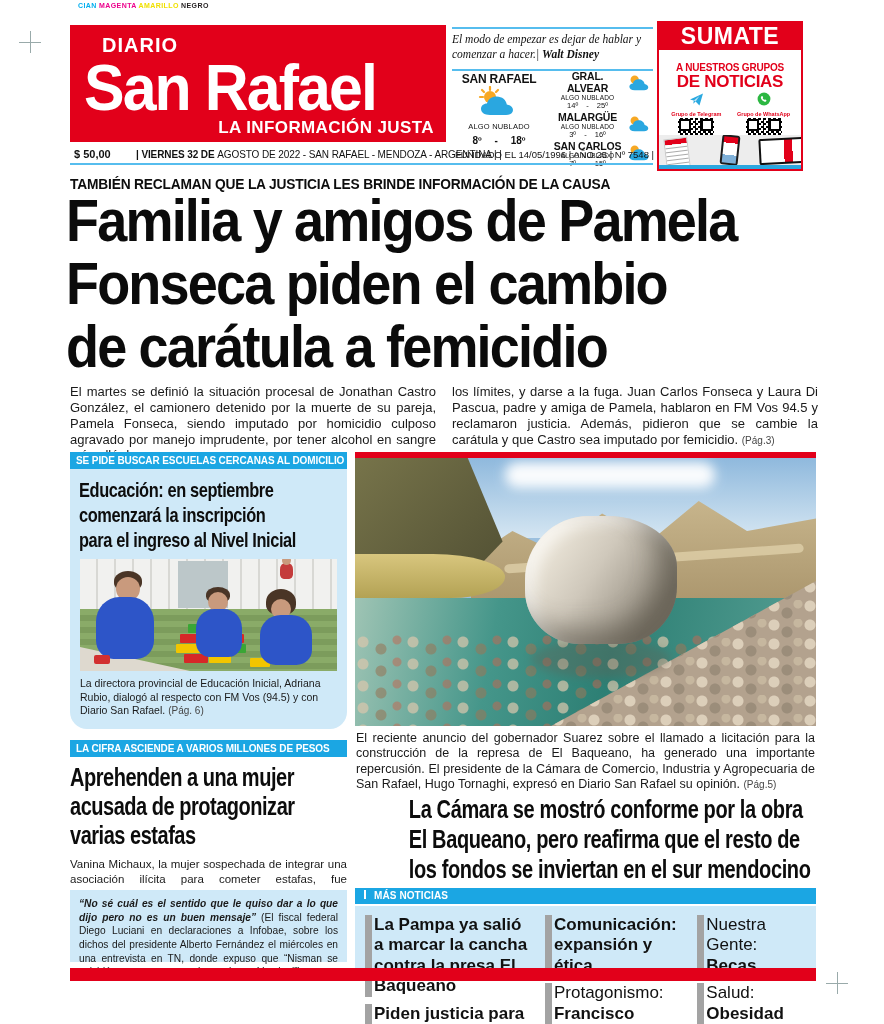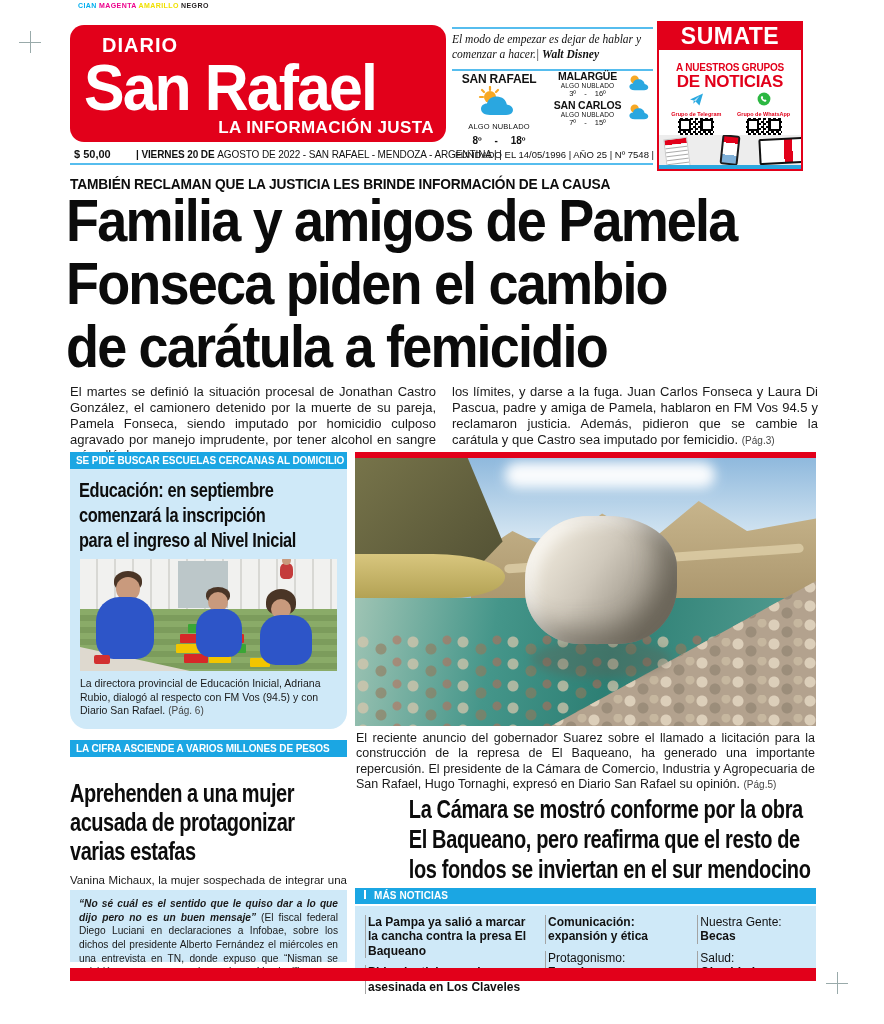--- a/index.html
+++ b/index.html
@@ -9,21 +9,21 @@
 
   
   .regline{left:78px;top:2px;font-size:7px;font-weight:bold;letter-spacing:.4px;}
   .c-cyan{color:#00aeef}.c-mag{color:#ec008c}.c-yel{color:#f0e000}.c-blk{color:#231f20}
   .crosshair{width:22px;height:22px;
      background:linear-gradient(#9aa,#9aa) center/100% 1px no-repeat,
                 linear-gradient(#9aa,#9aa) center/1px 100% no-repeat;}
   .cross-tl{left:19px;top:31px}.cross-br{left:826px;top:972px}
 
   
-  .logo{left:70px;top:25px;width:376px;height:117px;background:#e2001a;border-radius:14px;}
+  .logo{left:70px;top:25px;width:376px;height:117px;background:#e2001a;border-radius:0;}
   .logo-diario{position:absolute;left:32px;top:9px;color:#fff;font-weight:bold;font-size:20px;letter-spacing:1px;}
   .logo-title{position:absolute;left:14px;top:26px;color:#fff;font-weight:bold;font-size:64px;
       letter-spacing:-2px;white-space:nowrap;transform:scaleX(.95);transform-origin:0 0;}
   .logo-tagline{position:absolute;right:12px;bottom:4px;color:#fff;font-weight:bold;font-size:17px;letter-spacing:.4px;}
 
   .quotebox{left:452px;top:27px;width:201px;height:37px;border-top:2px solid #56bdee;border-bottom:2px solid #56bdee;
      font-family:"Liberation Serif",serif;font-style:italic;font-size:11.5px;line-height:1.3;padding-top:3px;}
   .quotebox b{font-weight:bold;}
 
   .w-main{left:452px;top:72px;width:94px;text-align:center;}
@@ -98,21 +98,21 @@
   .ph-floor{position:absolute;left:0;bottom:0;width:110px;height:30px;background:#ded9cf;
       clip-path:polygon(0 20%,100% 100%,0 100%);}
   .blk{position:absolute;height:9px;border-radius:1px;}
   .kid-body{position:absolute;background:#2d55c8;border-radius:40% 40% 30% 30%;}
   .kid-head{position:absolute;background:#c99a7d;border-radius:50%;}
   .kid-hair{position:absolute;background:#4a3526;border-radius:50% 50% 40% 40%;}
   .kid-shoe{position:absolute;background:#d23030;border-radius:2px;}
 
   
   .fraud{left:70px;top:740px;width:277px;}
-  .fraud-headline{margin-top:22px;}
+  .fraud-headline{margin-top:6px;}
   .fraud-hline{font-size:25px;font-weight:bold;line-height:29px;letter-spacing:-.6px;color:#0c0c0c;
       white-space:nowrap;transform:scaleX(.8);transform-origin:0 50%;}
   .fraud-body{margin-top:7px;font-size:11.5px;line-height:1.3;text-align:justify;color:#1a1a1a;}
 
   
   .dam-redbar{left:355px;top:452px;width:461px;height:6px;background:#e2001a;}
   .dam-photo{left:355px;top:458px;width:461px;height:268px;overflow:hidden;background:#9cc0de;}
   .dam-caption{left:356px;top:731px;width:459px;font-size:12.5px;line-height:1.22;text-align:justify;color:#1a1a1a;}
   .dam-headline{left:356px;top:794px;width:459px;text-align:center;}
   .dam-hline{font-size:26px;font-weight:bold;line-height:30px;letter-spacing:-.5px;color:#0c0c0c;
@@ -154,21 +154,21 @@
   
   .bhead{height:16px;background:#1ba6e3;color:#fff;font-weight:bold;font-size:10px;line-height:16px;padding-left:7px;letter-spacing:.1px;}
   .frase{left:70px;top:888px;width:277px;}
   .frase-body{background:#cfe9f8;margin-top:2px;padding:7px 9px;height:58px;font-size:10.2px;line-height:1.34;text-align:justify;color:#1a1a1a;box-sizing:content-box;}
   .frase-q{font-weight:bold;font-style:italic;}
   .noticias{left:355px;top:888px;width:461px;}
   .pipe{display:inline-block;width:2px;height:9px;background:#fff;margin:0 8px 0 2px;}
   .noti-body{background:#cfe9f8;margin-top:2px;padding:9px 10px;height:54px;display:flex;gap:14px;}
   .ncol{display:flex;flex-direction:column;gap:7px;}
   .ncol1{width:168px}.ncol2{width:140px}.ncol3{width:110px}
-  .nitem{border-left:1px solid #a3a3a3;padding-left:2px;font-size:12px;line-height:1.2;color:#111;}
+  .nitem{border-left:7px solid #a3a3a3;padding-left:2px;font-size:17px;line-height:1.2;color:#111;}
   .nlead{display:block;font-weight:normal;}
   .nlead.bold{font-weight:bold;}
   .ntitle{display:block;font-weight:bold;}
   .bottom-redbar{left:70px;top:968px;width:746px;height:13px;background:#e2001a;}
 </style>
 </head>
 <body>
 
 <div id="page">
 
@@ -202,20 +202,29 @@
       </g>
       <circle cx="13" cy="11" r="6" fill="#f7a823"></circle>
       <path d="M13 29 c-6 0 -9 -2.6 -9 -6.2 c0 -3 2.6 -5.4 6 -5.4 c1 -4.6 5 -7 9.6 -7 c5.6 0 9.6 3.6 10.2 8 c3.6 .6 6.2 2.8 6.2 5.6 c0 3 -3 5 -7 5 z" fill="#2aa7e0"></path>
     </svg>
     <div class="w-main-cond">ALGO NUBLADO</div>
     <div class="w-main-temps">8º - 18º</div>
   </div>
 
   <div class="abs w-list">
     <div class="w-row">
+      <div class="w-city">GRAL. ALVEAR</div>
+      <div class="w-cond">ALGO NUBLADO</div>
+      <div class="w-temps">14º - 25º</div>
+      <svg class="w-ico" width="26" height="18" viewBox="0 0 44 30">
+        <circle cx="13" cy="11" r="7" fill="#f7a823"></circle>
+        <path d="M13 29 c-6 0 -9 -2.6 -9 -6.2 c0 -3 2.6 -5.4 6 -5.4 c1 -4.6 5 -7 9.6 -7 c5.6 0 9.6 3.6 10.2 8 c3.6 .6 6.2 2.8 6.2 5.6 c0 3 -3 5 -7 5 z" fill="#2aa7e0"></path>
+      </svg>
+    </div>
+    <div class="w-row">
       <div class="w-city">MALARGÜE</div>
       <div class="w-cond">ALGO NUBLADO</div>
       <div class="w-temps">3º - 16º</div>
       <svg class="w-ico" width="26" height="18" viewBox="0 0 44 30">
         <circle cx="13" cy="11" r="7" fill="#f7a823"></circle>
         <path d="M13 29 c-6 0 -9 -2.6 -9 -6.2 c0 -3 2.6 -5.4 6 -5.4 c1 -4.6 5 -7 9.6 -7 c5.6 0 9.6 3.6 10.2 8 c3.6 .6 6.2 2.8 6.2 5.6 c0 3 -3 5 -7 5 z" fill="#2aa7e0"></path>
       </svg>
     </div>
     <div class="w-row">
       <div class="w-city">SAN CARLOS</div>
@@ -223,21 +232,21 @@
       <div class="w-temps">7º - 15º</div>
       <svg class="w-ico" width="26" height="18" viewBox="0 0 44 30">
         <circle cx="13" cy="11" r="7" fill="#f7a823"></circle>
         <path d="M13 29 c-6 0 -9 -2.6 -9 -6.2 c0 -3 2.6 -5.4 6 -5.4 c1 -4.6 5 -7 9.6 -7 c5.6 0 9.6 3.6 10.2 8 c3.6 .6 6.2 2.8 6.2 5.6 c0 3 -3 5 -7 5 z" fill="#2aa7e0"></path>
       </svg>
     </div>
   </div>
 
   <div class="abs price">$ 50,00</div>
   <div class="abs dateline">
-    <b>| VIERNES 20 DE </b><span>AGOSTO DE 2022 - SAN RAFAEL - MENDOZA - ARGENTINA | |</span>
+    <b>| VIERNES 32 DE </b><span>AGOSTO DE 2022 - SAN RAFAEL - MENDOZA - ARGENTINA | |</span>
   </div>
   <div class="abs foundline">FUNDADO EL 14/05/1996 | AÑO 25 | Nº 7548 |</div>
   <div class="abs cyanrule"></div>
 
   <div class="abs promo">
     <div class="promo-head">SUMATE</div>
     <div class="promo-sub1">A NUESTROS GRUPOS</div>
     <div class="promo-sub2">DE NOTICIAS</div>
     <div class="promo-qrs">
       <div class="qrcol">

